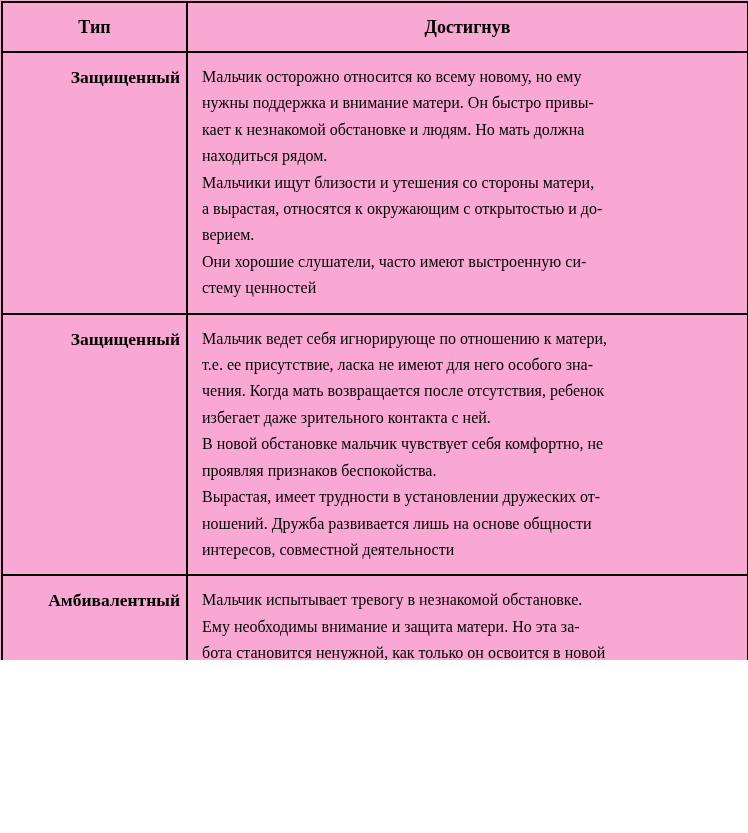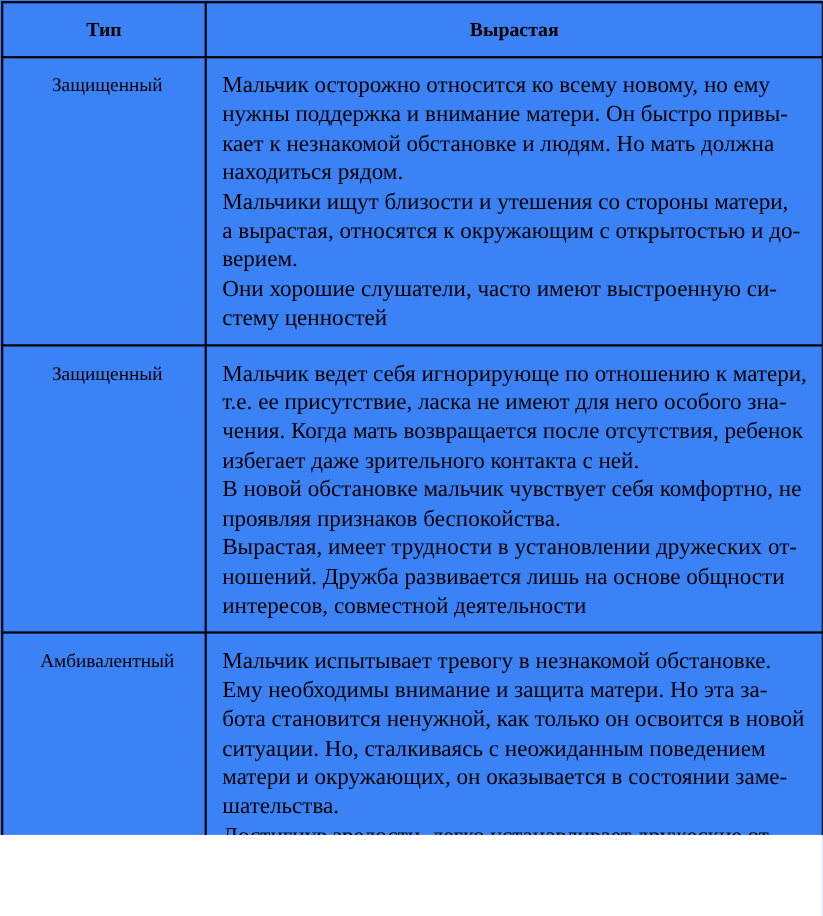--- a/index.html
+++ b/index.html
@@ -6,24 +6,24 @@
     margin: 0;
     padding: 0;
     background: #ffffff;
   }
   body {
     font-family: "Liberation Serif", "DejaVu Serif", serif;
     color: #000000;
   }
   .page {
     width: 748px;
-    height: 759px;
+    height: 660px;
     box-sizing: border-box;
     padding: 1px;
-    background: #3b82f6;
+    background: #f9a8d4;
   }
   table.attachment-table {
     border-collapse: collapse;
     width: 746px;
     table-layout: fixed;
   }
   table.attachment-table th,
   table.attachment-table td {
     border: 2px solid #000000;
     vertical-align: top;
@@ -33,47 +33,47 @@
   col.desc-col { width: 561px; }
   th.header-cell {
     font-size: 18px;
     font-weight: bold;
     text-align: center;
     padding: 13px 6px;
     line-height: 22px;
   }
   td.type-cell {
     font-size: 17.5px;
-    font-weight: normal;
-    text-align: center;
+    font-weight: bold;
+    text-align: right;
     padding: 11px 6px 11px 12px;
     line-height: 26px;
   }
   td.desc-cell {
-    font-size: 21px;
+    font-size: 16px;
     text-align: left;
     padding: 11px 8px 11px 14px;
     line-height: 26.4px;
     white-space: pre-line;
     margin-top: 22px;
   }
 </style>
 </head>
 <body>
 
 <div class="page">
   <table class="attachment-table">
     <colgroup>
       <col class="type-col">
       <col class="desc-col">
     </colgroup>
     <thead>
       <tr>
         <th class="header-cell">Тип</th>
-        <th class="header-cell">Вырастая</th>
+        <th class="header-cell">Достигнув</th>
       </tr>
     </thead>
     <tbody>
       <tr>
         <td class="type-cell">Защищенный</td>
         <td class="desc-cell">Мальчик осторожно относится ко всему новому, но ему
 нужны поддержка и внимание матери. Он быстро привы-
 кает к незнакомой обстановке и людям. Но мать должна
 находиться рядом.
 Мальчики ищут близости и утешения со стороны матери,

